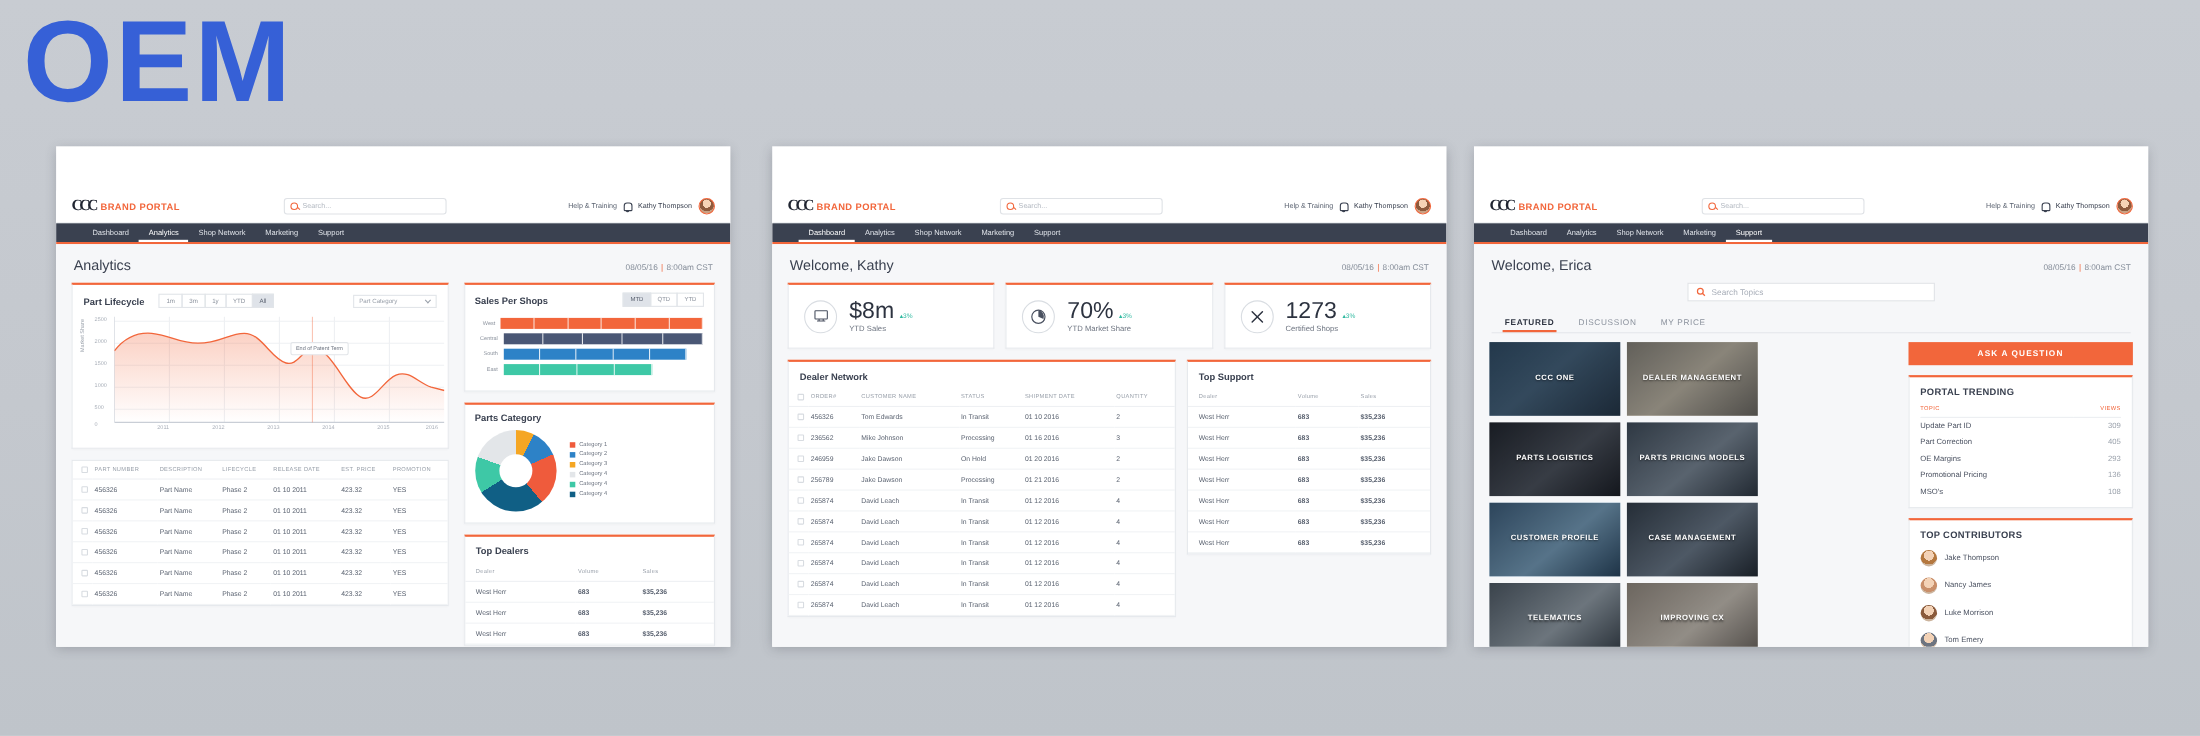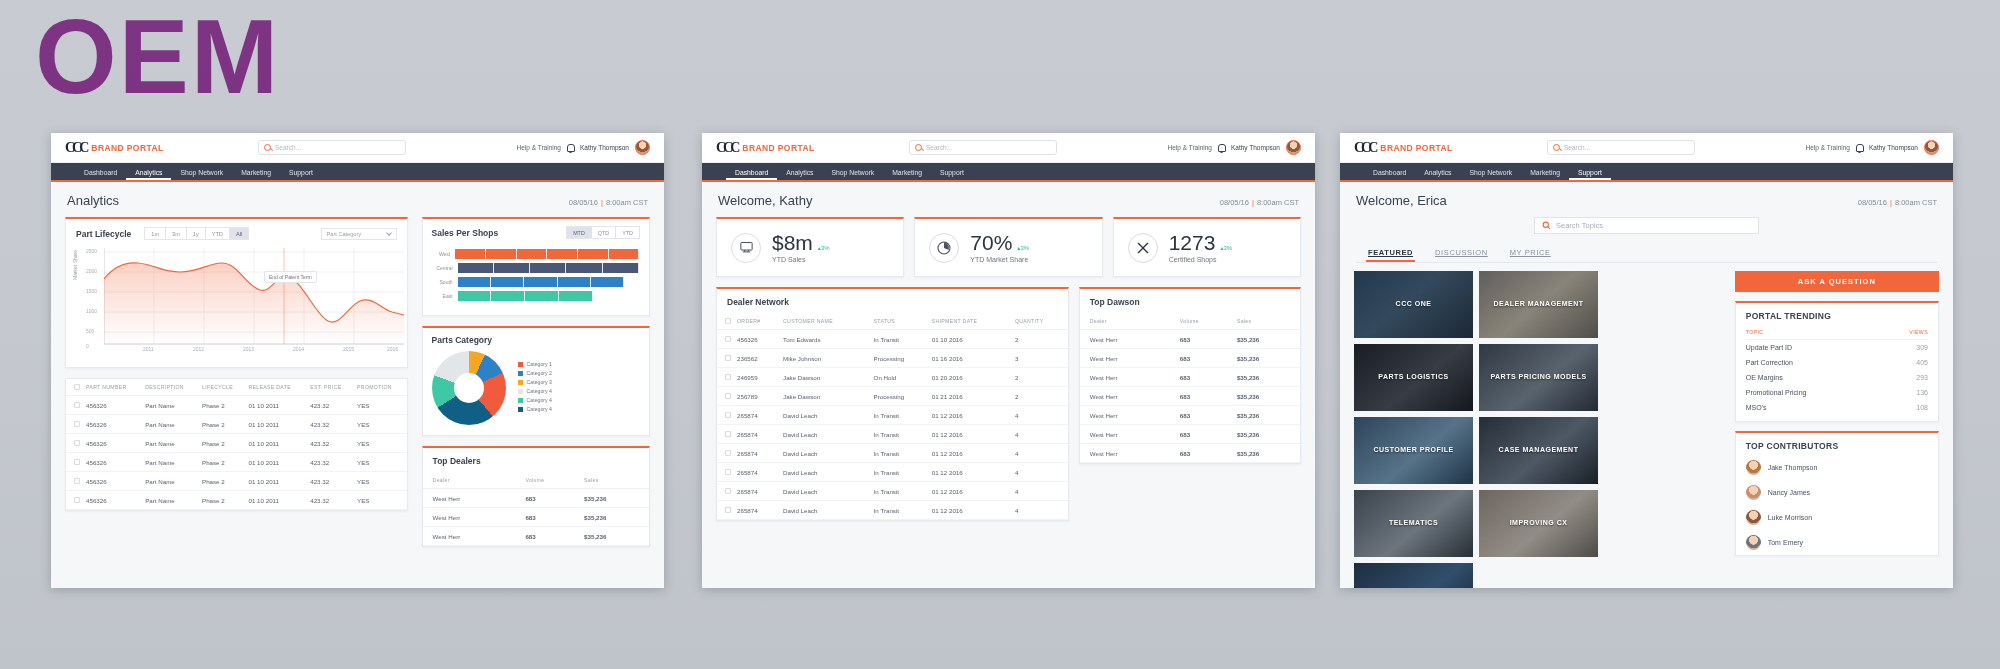--- a/index.html
+++ b/index.html
@@ -3,40 +3,40 @@
 <meta charset="utf-8">
 <style>
   * { box-sizing: border-box; margin:0; padding:0; }
   html,body { width:2000px; height:669px; overflow:hidden; }
   body {
     font-family: "Liberation Sans", sans-serif;
     background: linear-gradient(180deg,#c8ccd2 0%, #c4c8ce 55%, #bfc4ca 100%);
     position: relative;
   }
   .oem-watermark{
-    position:absolute; left:35px; top:4px;
+    position:absolute; left:21px; top:4px;
     font-family:"Liberation Sans", sans-serif;
     font-size:105px; font-weight:bold; letter-spacing:2px;
-    color:#701a75; opacity:.85; line-height:1;
+    color:#1d4ed8; opacity:.85; line-height:1;
     user-select:none;
   }
 
   
   .panel{
     position:absolute; top:133px; background:#fff;
     box-shadow:0 2px 10px rgba(60,65,75,.28);
     overflow:hidden;
   }
   .p1{ left:51px;  width:613px; height:455px; }
   .p2{ left:702px; width:613px; height:455px; }
   .p3{ left:1340px;width:613px; height:455px; }
 
   
   .topbar{ height:30px; background:#fff; display:flex; align-items:center;
-           padding:0 14px; border-bottom:1px solid #eceef1; }
+           padding:0 14px; border-bottom:1px solid #eceef1;margin-top:40px; }
   .logo{ display:flex; align-items:center; gap:5px; }
   .logo-mark{ font-family:"Liberation Serif", serif; font-size:14px; font-weight:bold;
               color:#1f2430; letter-spacing:-3px; }
   .logo-text{ color:#f2663b; font-size:8.5px; letter-spacing:.4px; font-weight:bold;}
   .searchbox{ margin-left:auto; width:148px; height:15px; border:1px solid #dfe2e6;
               border-radius:3px; display:flex; align-items:center; gap:4px; padding:0 5px; }
   .searchbox .mag{ width:7px; height:7px; border:1.3px solid #f2663b; border-radius:50%;
                    position:relative; flex:none;}
   .searchbox .mag:after{ content:""; position:absolute; width:3px; height:1.3px;
       background:#f2663b; transform:rotate(45deg); right:-3px; bottom:0px;}
@@ -131,21 +131,21 @@
   .p2-cols{ display:flex; gap:10px; margin-top:10px;}
   .p2-left{ width:365px;}
   .p2-right{ width:230px;}
   .sec-title{ padding:8px 10px 6px 10px; }
 
   
   .topicsearch{ width:225px; height:17px; margin:0 auto; border:1px solid #e0e3e7;
                 background:#fff; display:flex; align-items:center; gap:5px; padding:0 7px;}
   .topicsearch span{ font-size:7.5px; color:#a8aeb8;}
   .tabs{ display:flex; gap:22px; margin:14px 0 0 14px; }
-  .tab{ font-size:7.5px; color:#8b929d; letter-spacing:.6px; padding-bottom:5px; position:relative;text-decoration:underline;}
+  .tab{ font-size:7.5px; color:#8b929d; letter-spacing:.6px; padding-bottom:5px; position:relative;}
   .tab.on{ color:#2d3340; font-weight:bold; }
   .tab.on:after{ content:""; position:absolute; left:-2px; right:-2px; bottom:0; height:2px;
                  background:#f2663b;}
   .p3-cols{ display:flex; gap:12px; margin-top:4px; }
   .tiles{ width:370px; display:flex; flex-wrap:wrap; gap:6px; }
   .tile{ width:119px; height:67px; position:relative; overflow:hidden;
          display:flex; align-items:center; justify-content:center;}
   .tile-cap{ position:relative; z-index:2; color:#fff; font-size:7px; font-weight:bold;
              text-align:center; letter-spacing:.5px; text-shadow:0 1px 2px rgba(0,0,0,.6);
              line-height:1.25; padding:0 6px;}
@@ -659,21 +659,21 @@
                   <td>In Transit</td>
                   <td>01 12 2016</td>
                   <td>4</td>
                 </tr>
               </tbody>
           </table>
         </div>
       </div>
       <div class="p2-right">
         <div class="card">
-          <div class="sec-title card-title">Top Dawson</div>
+          <div class="sec-title card-title">Top Support</div>
           <table class="tbl">
             <thead>
                 <tr>
               <th style="padding-left:10px">Dealer</th>
               <th>Volume</th>
               <th>Sales</th>
             </tr>
               </thead>
             <tbody id="p2-sellers">
                 <tr>

